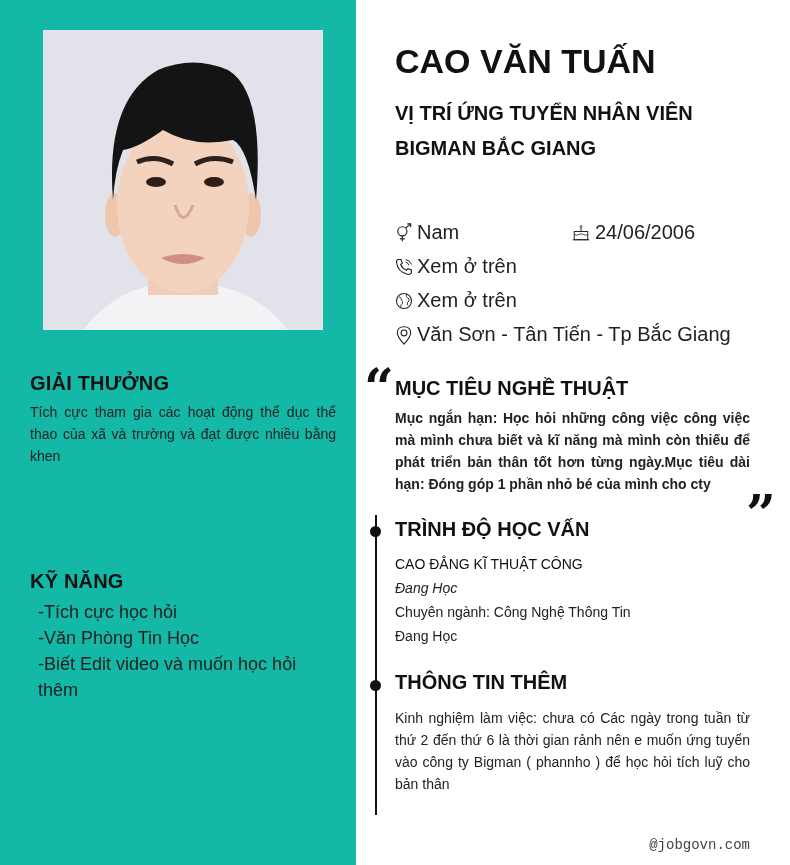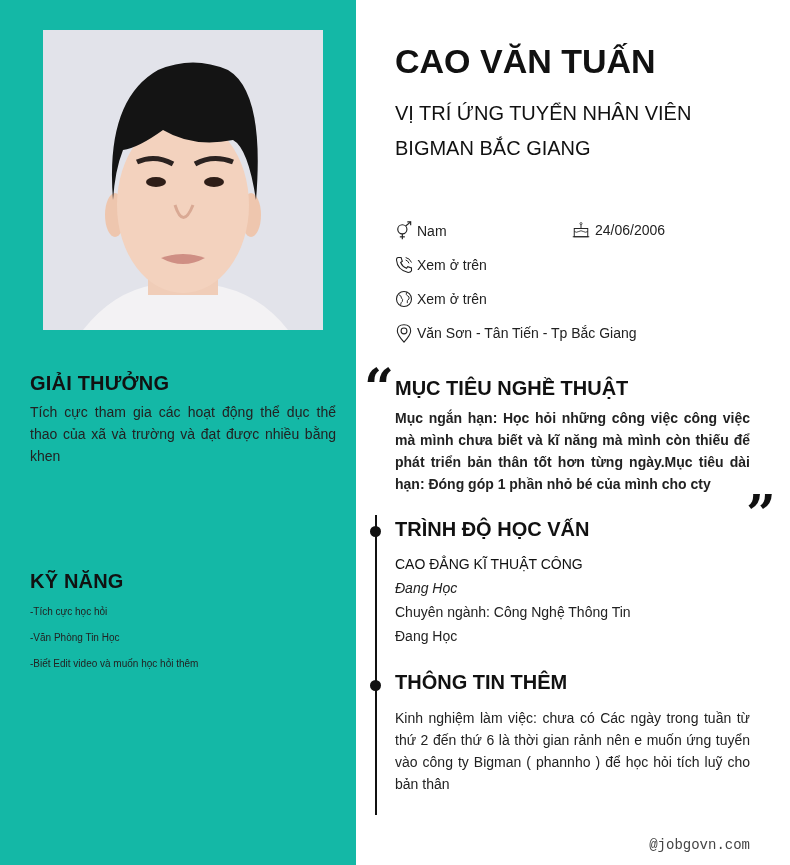--- a/index.html
+++ b/index.html
@@ -15,31 +15,31 @@
       background: linear-gradient(180deg, #e4e5ec 0%, #dfe0e8 100%);
       overflow: hidden;
     }
     .left-section { position: absolute; left: 30px; width: 306px; }
     .sec-title-left {
       font-size: 20px; font-weight: bold; color: #111; letter-spacing: 0.2px;
     }
     .left-text {
       font-size: 14px; line-height: 22px; color: #222; text-align: justify;
     }
-    .left-list-item { font-size: 10px; line-height: 26px; color: #222; }
+    .left-list-item { font-size: 18px; line-height: 26px; color: #222; margin-left: 8px; }
 
     .name {
       position: absolute; left: 395px; top: 42px; font-size: 34px; font-weight: bold; color: #111;
     }
     .position-title {
       position: absolute; left: 395px; top: 96px; width: 360px;
-      font-size: 20px; font-weight: normal; color: #111; line-height: 35px;
+      font-size: 20px; font-weight: bold; color: #111; line-height: 35px;
     }
 
-    .info-row { position: absolute; display: flex; align-items: center; font-size: 14px; color: #222; }
+    .info-row { position: absolute; display: flex; align-items: center; font-size: 20px; color: #222; }
     .info-row svg { width: 20px; height: 20px; margin-right: 3px; }
 
     .quote-open { position: absolute; left: 364px; top: 362px; font-size: 52px; font-weight: bold; color: #111; line-height: 52px; font-family: "DejaVu Serif", serif; }
     .quote-close { position: absolute; left: 746px; top: 488px; font-size: 52px; font-weight: bold; color: #111; line-height: 52px; font-family: "DejaVu Serif", serif; }
 
     .sec-title-right { position: absolute; left: 395px; font-size: 20px; font-weight: bold; color: #111; }
     .right-text {
       position: absolute; left: 395px; width: 355px;
       font-size: 14px; line-height: 22px; color: #222; text-align: justify;
     }

